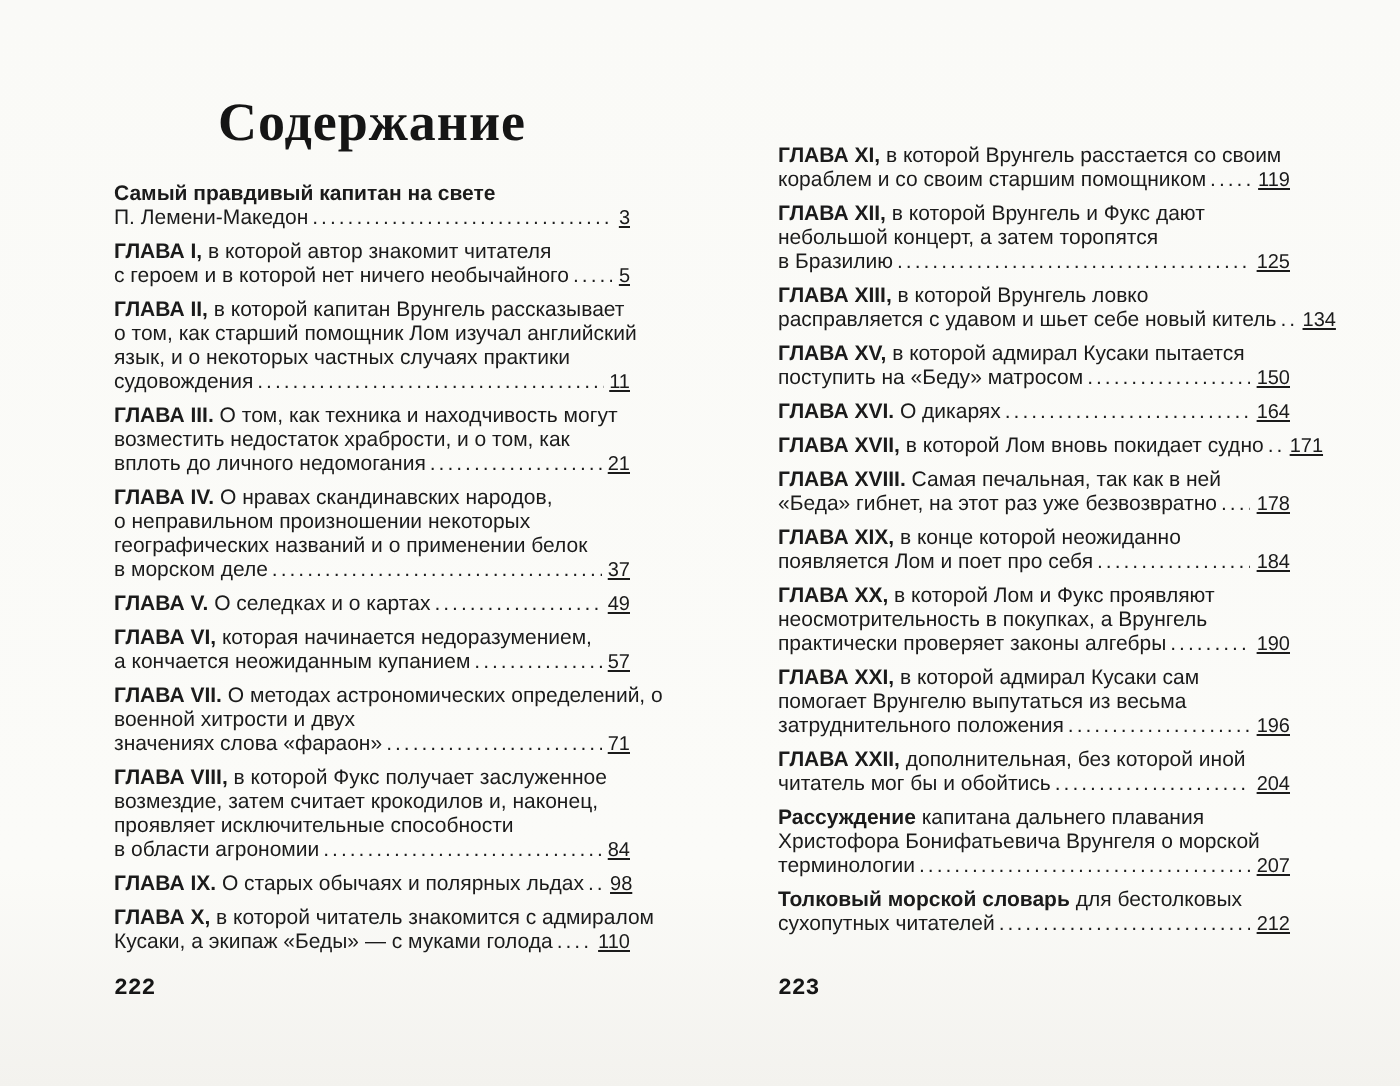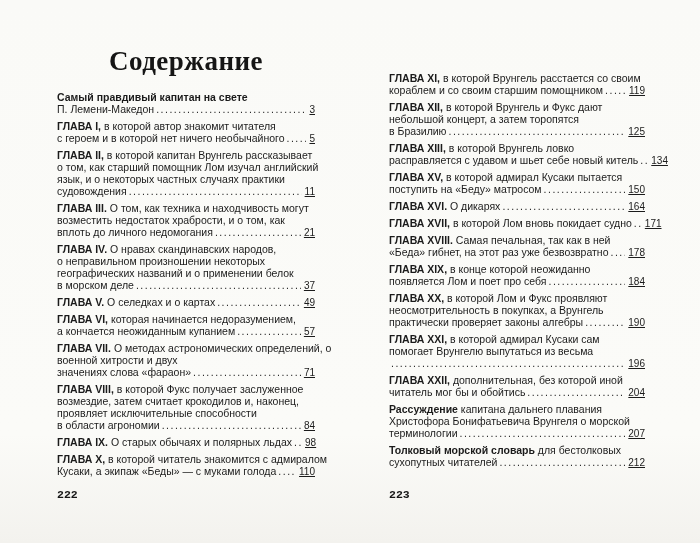--- a/index.html
+++ b/index.html
@@ -226,20 +226,21 @@
           <div class="line last">
             <span class="seg">практически проверяет законы алгебры</span>
             <span class="dots"></span>
             <span class="pg">190</span>
           </div>
         </div>
         <div class="entry">
           <div class="line"><span class="seg b">ГЛАВА XXI,</span><span class="seg"> в которой адмирал Кусаки сам</span></div>
           <div class="line"><span class="seg">помогает Врунгелю выпутаться из весьма</span></div>
           <div class="line last">
+            <span class="seg">затруднительного положения</span>
             <span class="dots"></span>
             <span class="pg">196</span>
           </div>
         </div>
         <div class="entry">
           <div class="line"><span class="seg b">ГЛАВА XXII,</span><span class="seg"> дополнительная, без которой иной</span></div>
           <div class="line last">
             <span class="seg">читатель мог бы и обойтись</span>
             <span class="dots"></span>
             <span class="pg">204</span>

